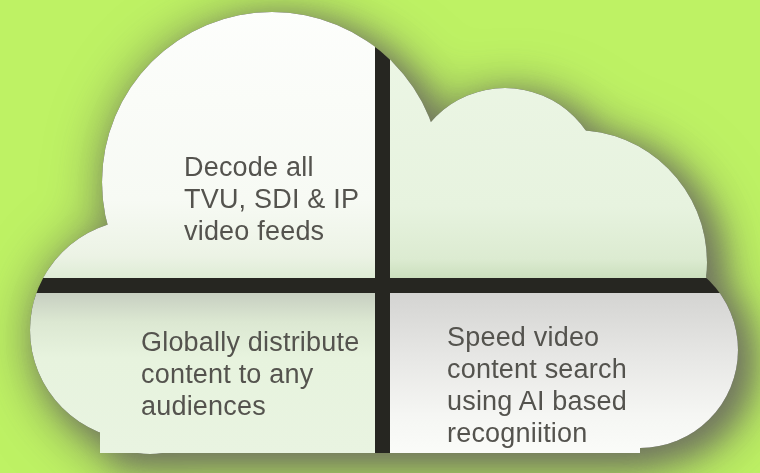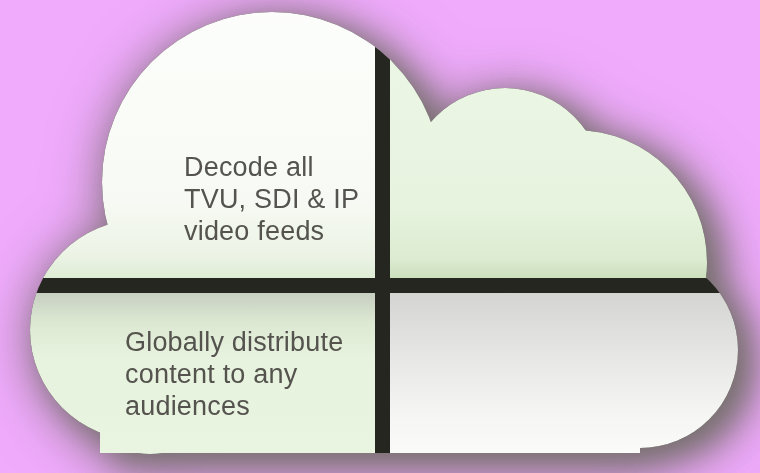--- a/index.html
+++ b/index.html
@@ -7,42 +7,42 @@
     padding: 0;
     background: #000000;
     width: 760px;
     height: 473px;
     overflow: hidden;
   }
   .stage {
     position: relative;
     width: 760px;
     height: 473px;
-    background: #f0abfc;
+    background: #bef264;
   }
   .cloud-svg {
     position: absolute;
     left: 0;
     top: 0;
     
     filter: drop-shadow(14px 10px 16px rgba(108,108,98,0.85))
             drop-shadow(0px 5px 26px rgba(90,90,80,0.65));
   }
   .qtext {
     position: absolute;
     font-family: "Liberation Sans", sans-serif;
     font-size: 27px;
     line-height: 32px;
     color: #54534e;
     white-space: pre-line;
     letter-spacing: 0.2px;
   }
   .qtext.tl { left: 184px; top: 151px; }
   .qtext.tr { left: 412px; top: 153px; }
-  .qtext.bl { left: 125px; top: 326px; }
+  .qtext.bl { left: 141px; top: 326px; }
   .qtext.br { left: 447px; top: 321px; }
 </style>
 </head>
 <body>
 
 <div class="stage">
 
   <svg class="cloud-svg" width="760" height="473" viewBox="0 0 760 473" aria-hidden="true">
     <defs>
       <linearGradient id="gTL" gradientUnits="userSpaceOnUse" x1="0" y1="0" x2="0" y2="278">
@@ -109,14 +109,18 @@
       <use href="#cloudShape"></use>
     </g>
   </svg>
 
   <div class="qtext tl">Decode all
 TVU, SDI &amp; IP
 video feeds</div>
   <div class="qtext bl">Globally distribute
 content to any
 audiences</div>
+  <div class="qtext br">Speed video
+content search
+using AI based
+recogniition</div>
 
 </div>
 
 </body></html>

